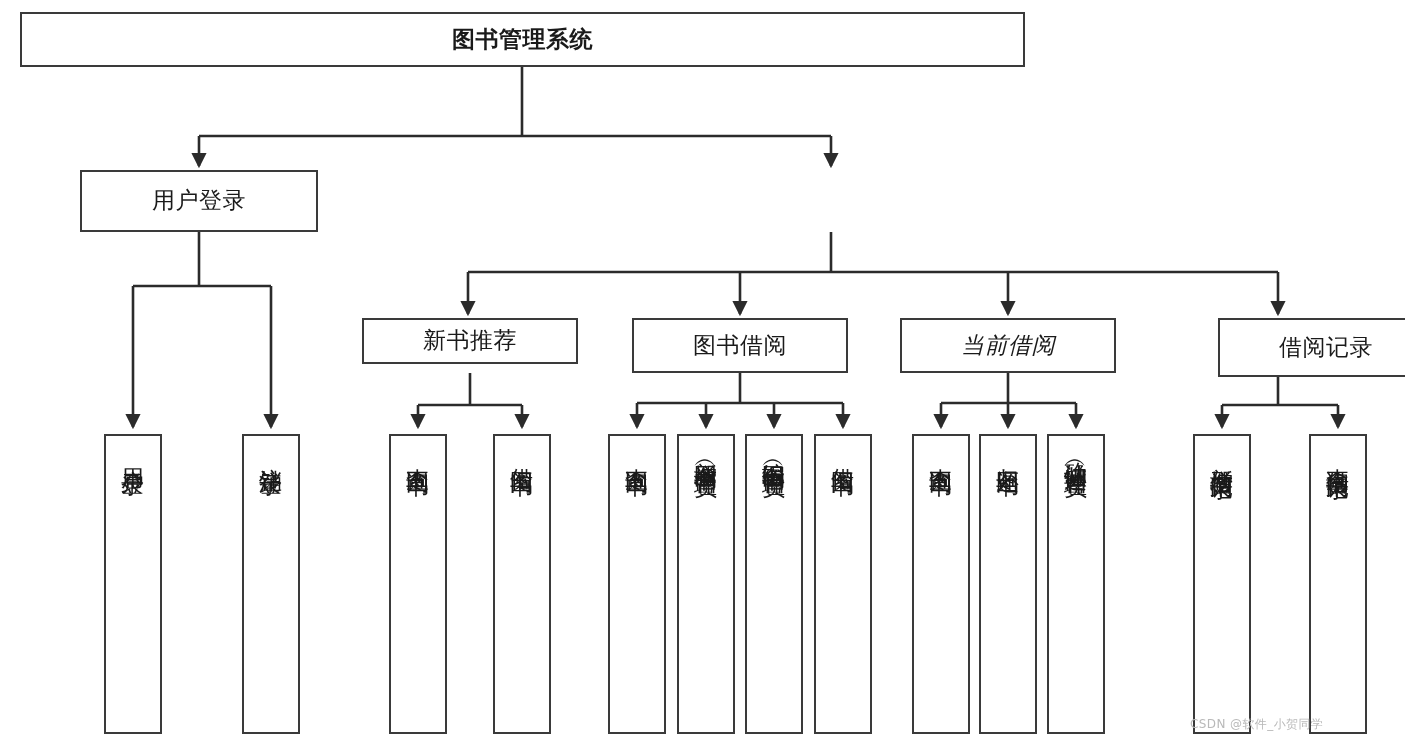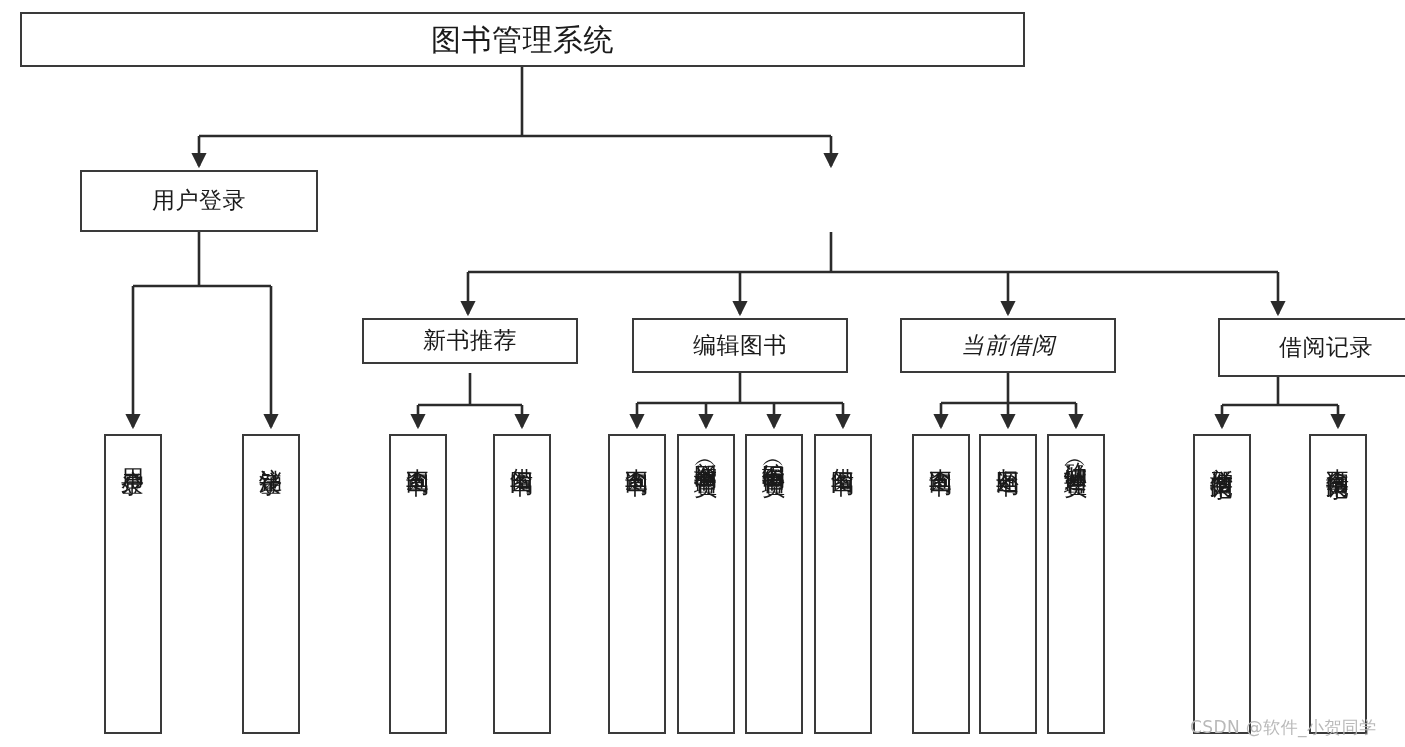--- a/index.html
+++ b/index.html
@@ -42,21 +42,22 @@
     text-align: center;
     line-height: 1.18;
     white-space: nowrap;
   }
   
   .node.horiz .label {
     font-size: 23px;
     letter-spacing: 0.5px;
   }
   .node.root .label {
-    font-size: 30px;
+    font-size: 23px;
+    font-weight: bold;
   }
   
   .node.vert {
     align-items: flex-start;
     justify-content: center;
     padding-top: 14px;
   }
   .node.vert .label {
     writing-mode: vertical-rl;
     text-orientation: upright;
@@ -66,21 +67,21 @@
     white-space: normal;
     max-height: 270px;
   }
   .node.vert.tall .label {
     max-height: 290px;
   }
   .watermark {
     position: absolute;
     left: 1190px;
     top: 716px;
-    font-size: 17px;
+    font-size: 12px;
     color: #b9b9b9;
     letter-spacing: 0.4px;
     white-space: nowrap;
     z-index: 3;
   }
 </style>
 </head>
 <body>
 
 <div id="canvas">
@@ -140,21 +141,21 @@
   </div>
 
   <div class="node horiz" style="left:80px; top:170px; width:238px; height:62px;">
     <span class="label">用户登录</span>
   </div>
 
   <div class="node horiz" style="left:362px; top:318px; width:216px; height:46px;">
     <span class="label">新书推荐</span>
   </div>
   <div class="node horiz" style="left:632px; top:318px; width:216px; height:55px;">
-    <span class="label">编辑图书</span>
+    <span class="label">图书借阅</span>
   </div>
   <div class="node horiz" style="left:900px; top:318px; width:216px; height:55px;font-style:italic;">
     <span class="label">当前借阅</span>
   </div>
   <div class="node horiz" style="left:1218px; top:318px; width:216px; height:59px;">
     <span class="label">借阅记录</span>
   </div>
 
   <div class="node vert" style="left:104px; top:434px; width:58px; height:300px;">
     <span class="label">用户登录</span>

